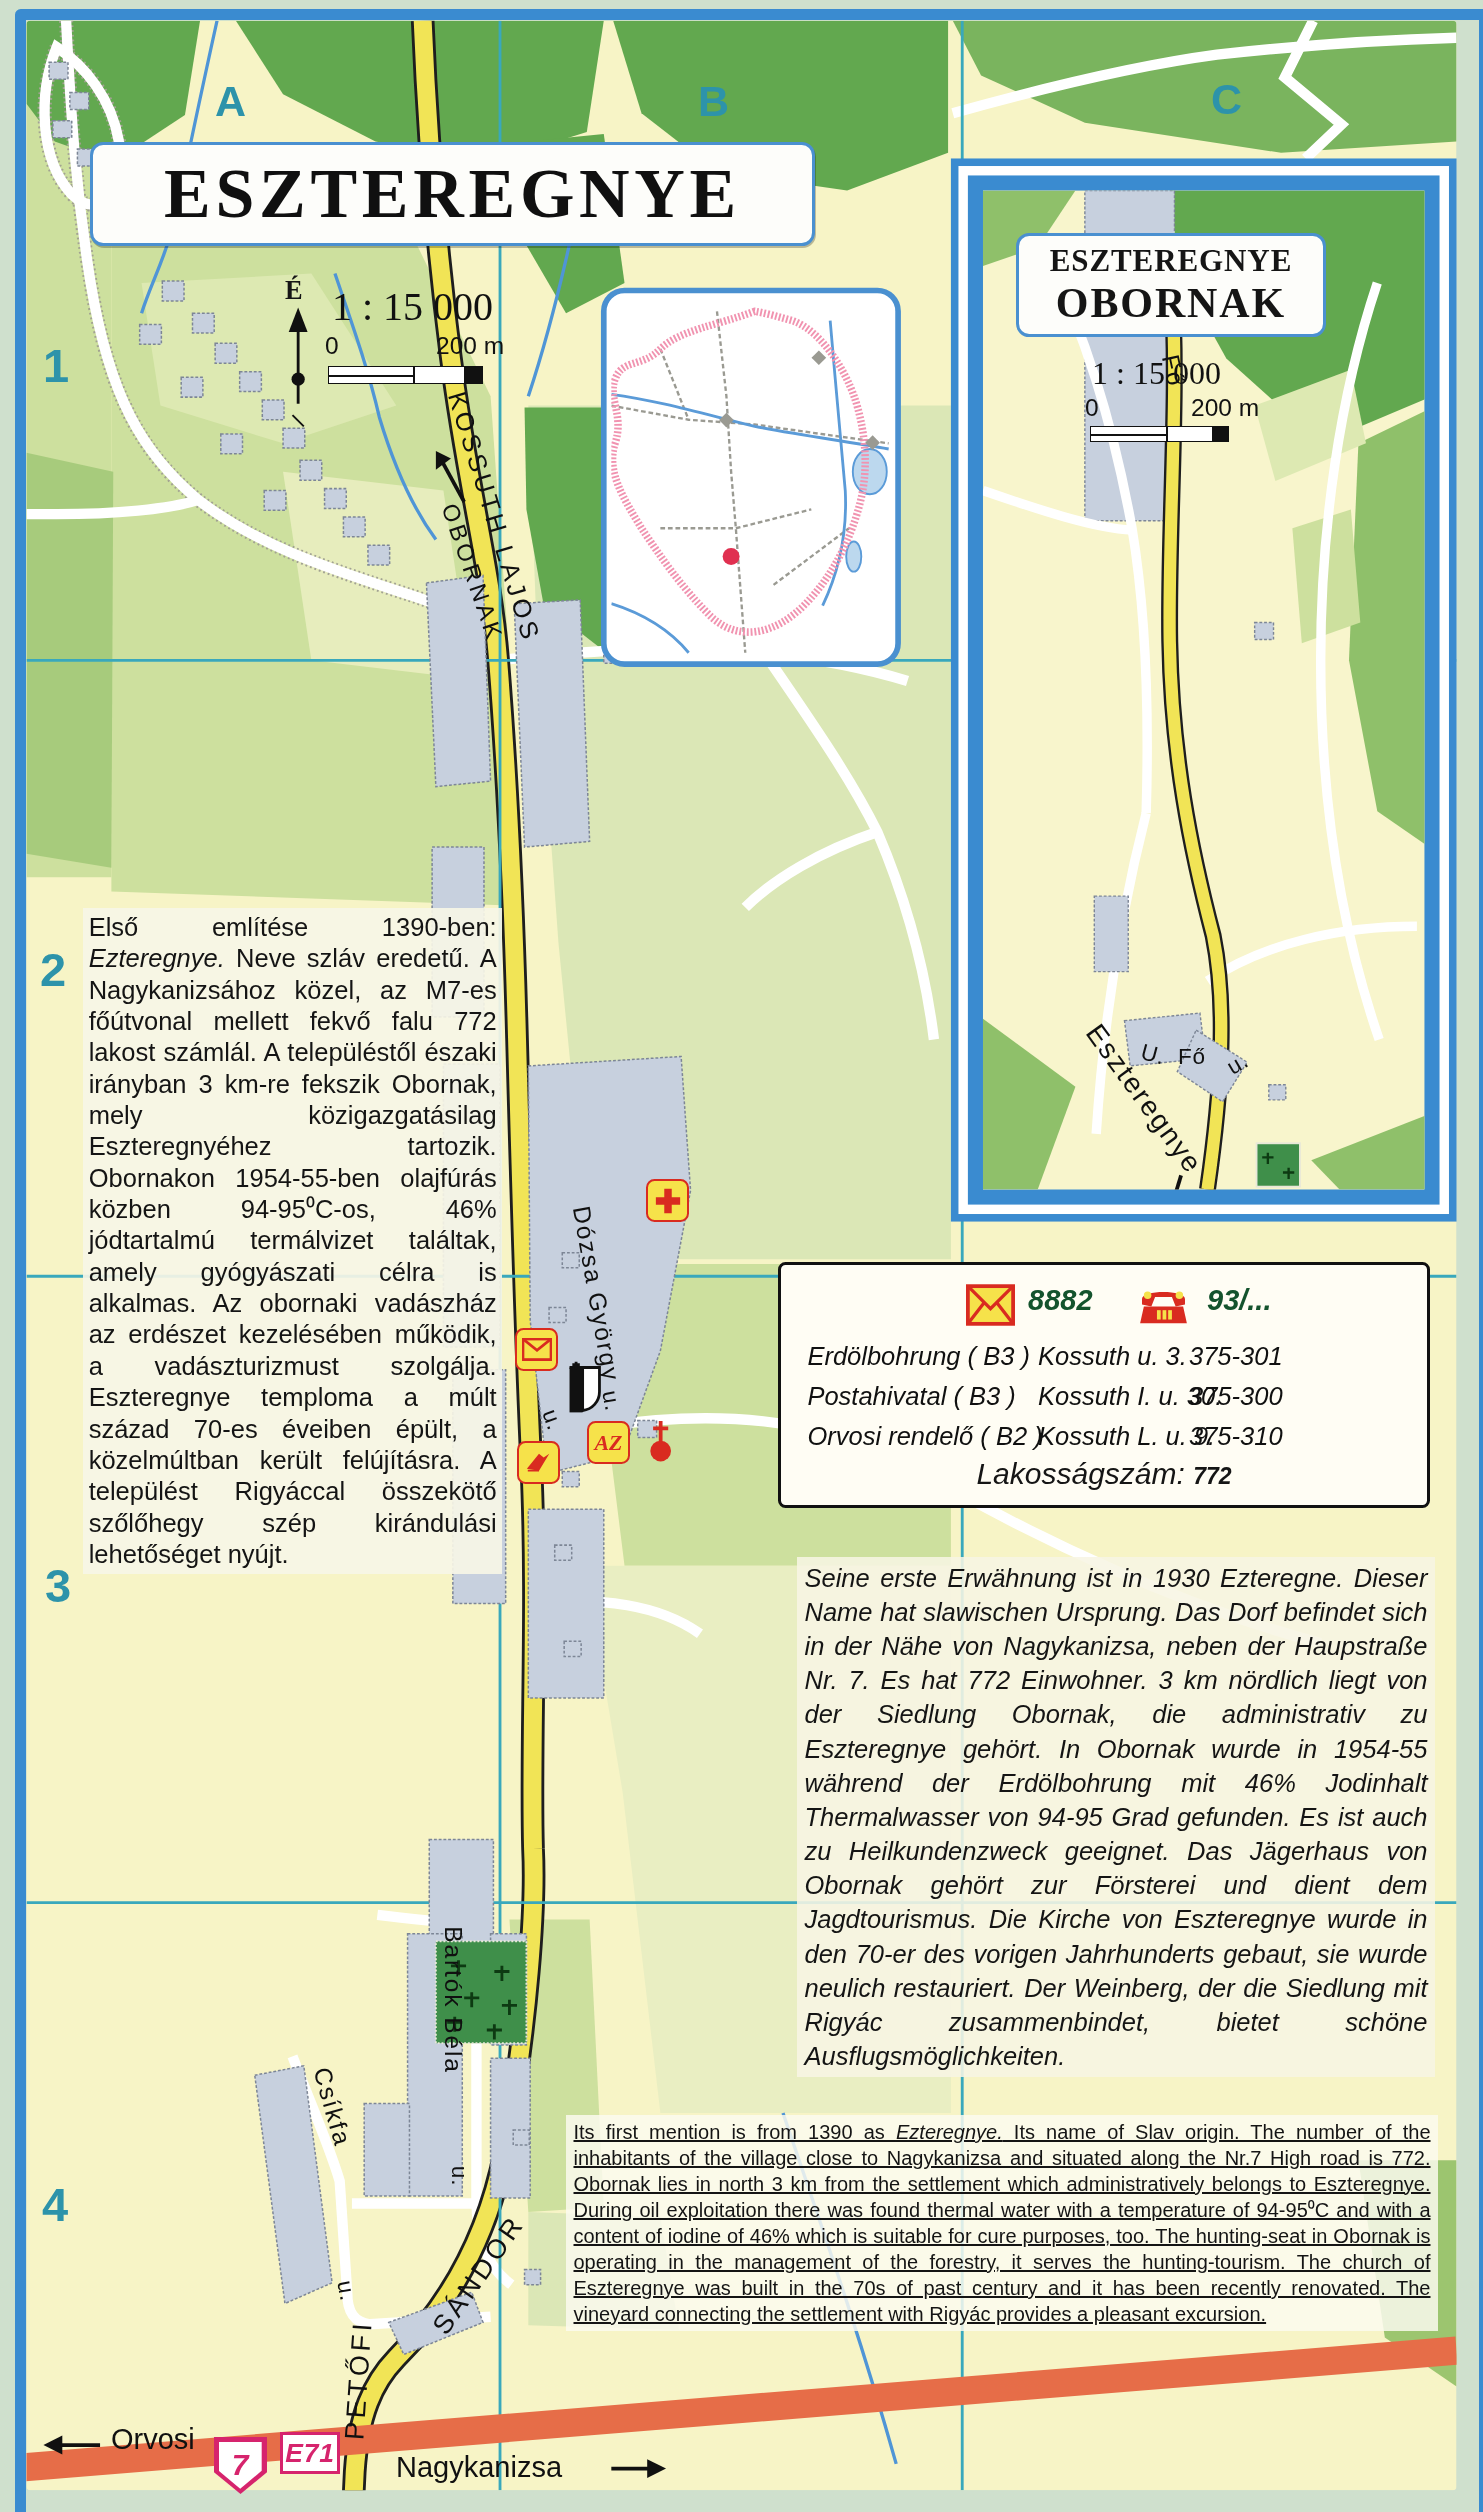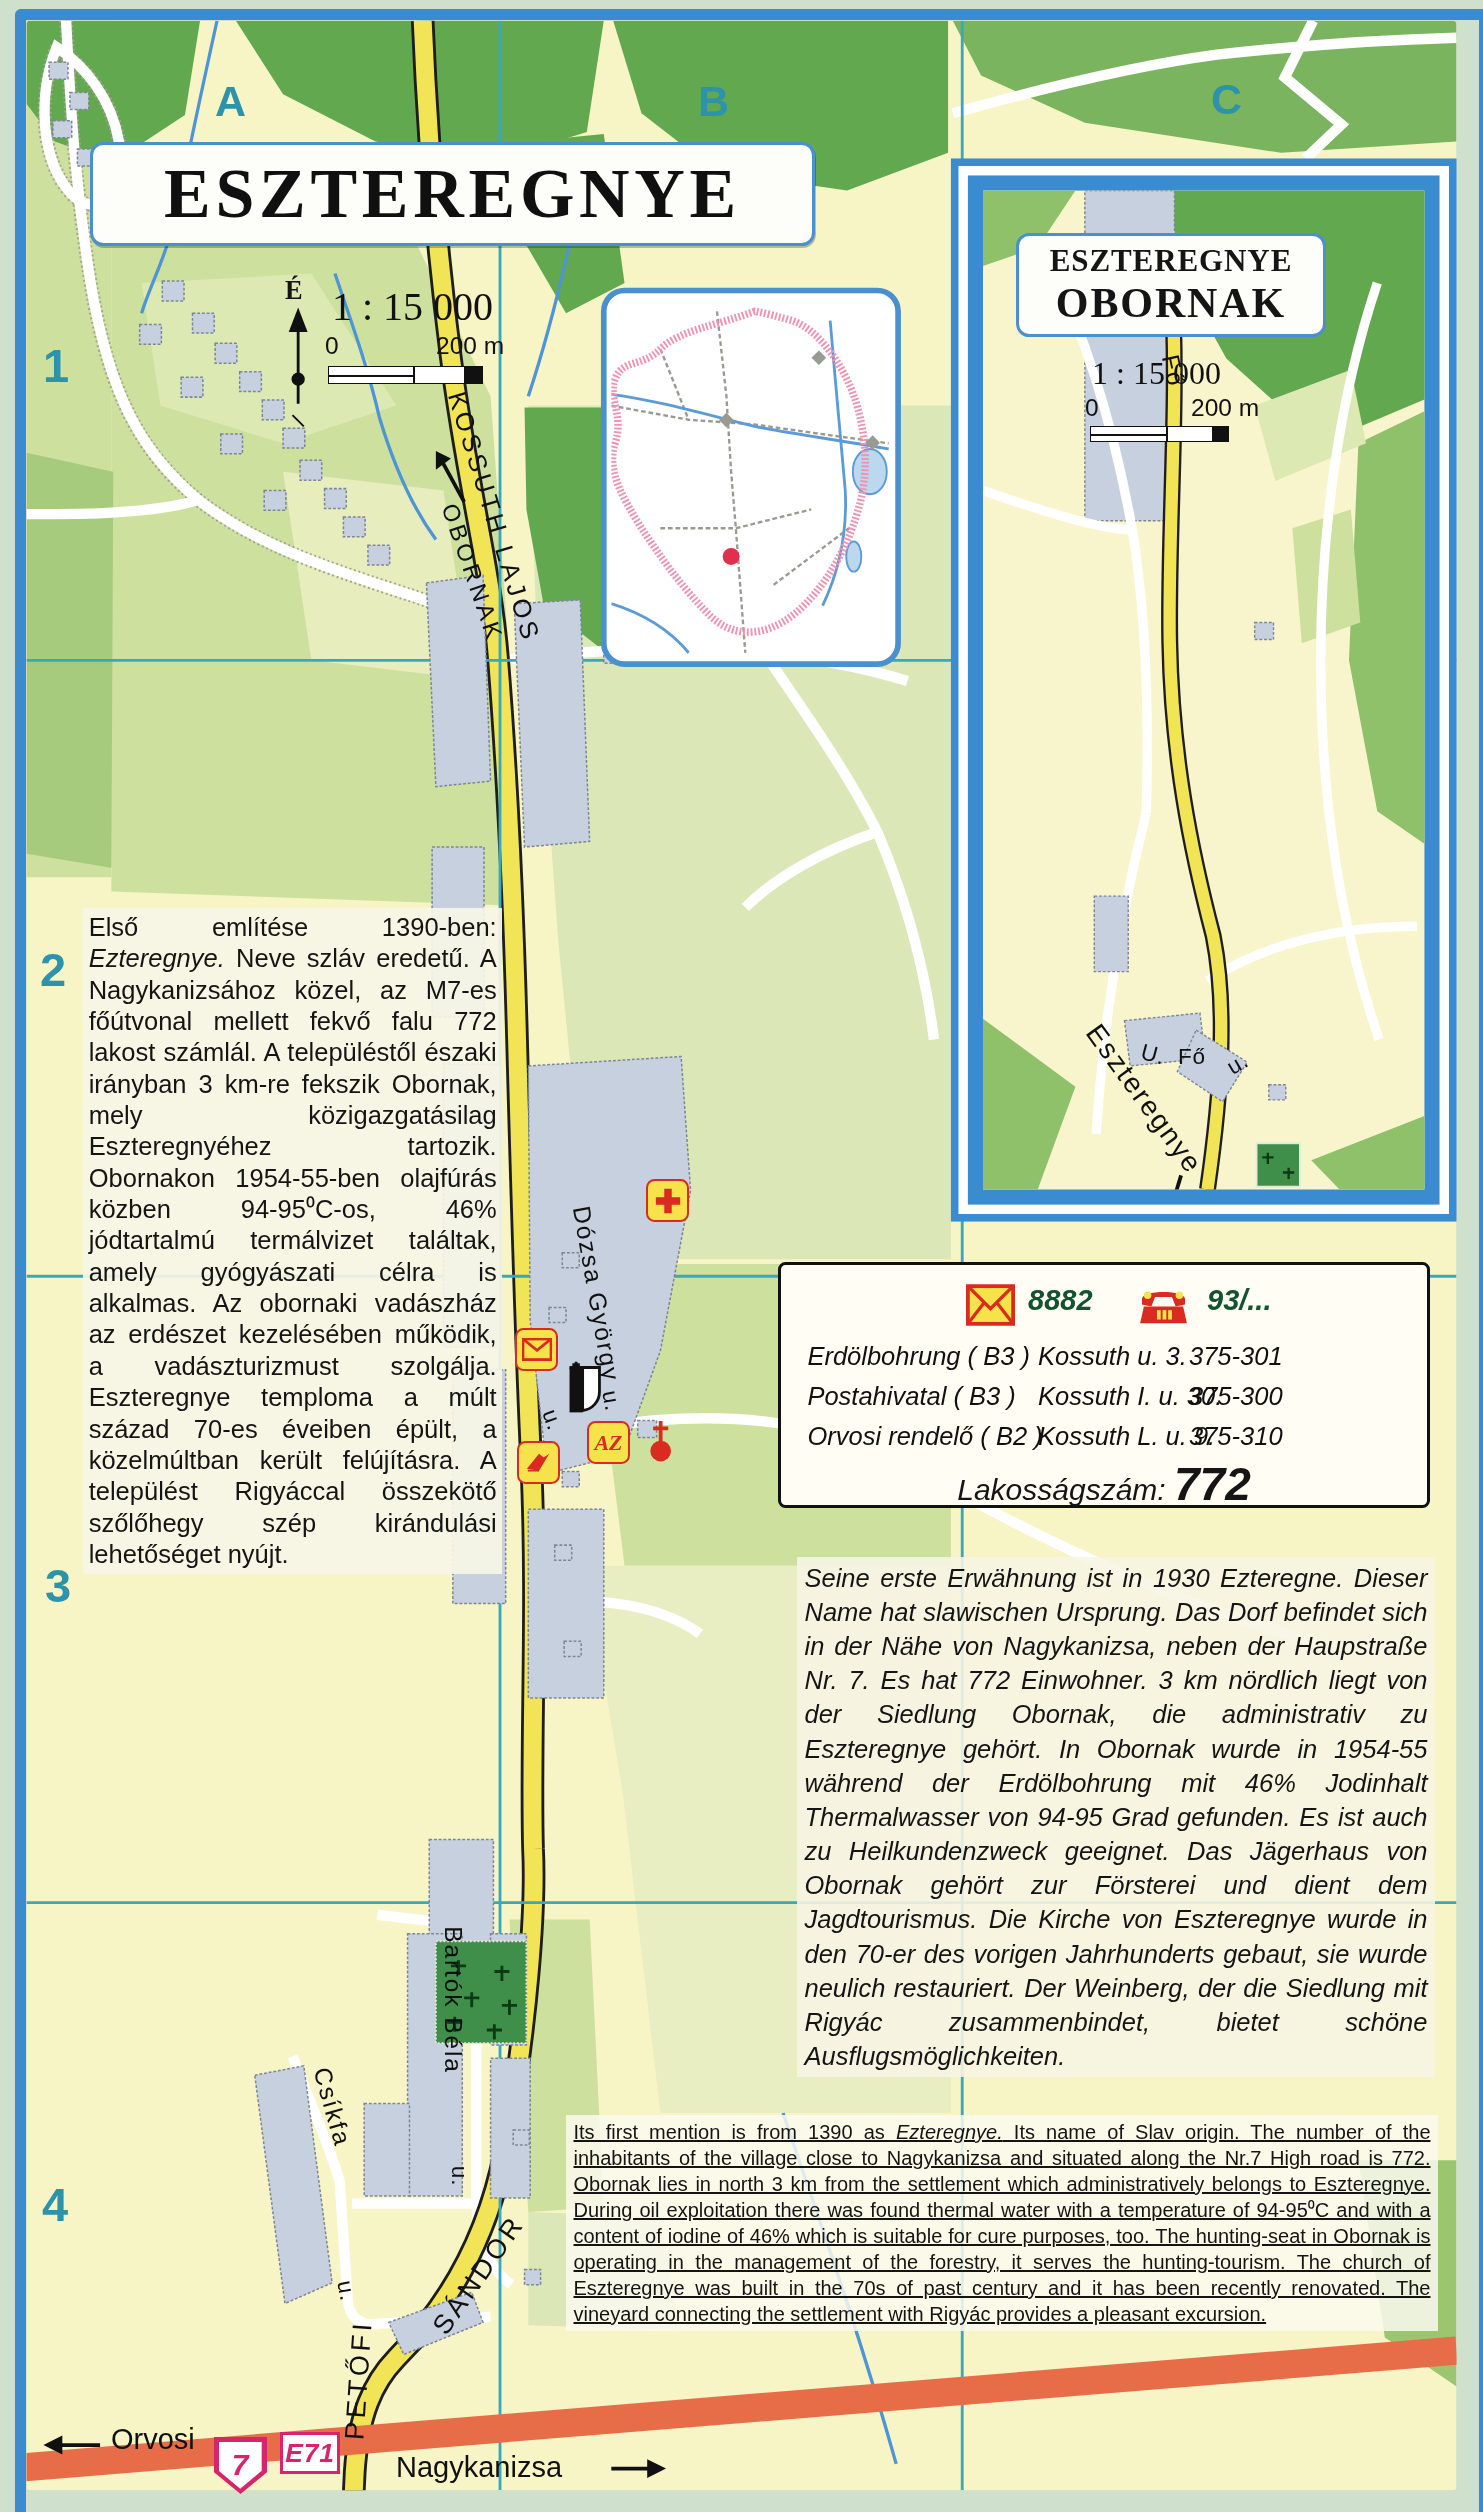--- a/index.html
+++ b/index.html
@@ -46,21 +46,21 @@
   .hu{left:83px;top:892px;width:408px;font-size:25.5px;line-height:1.23;background:rgba(246,245,230,.92);padding:3.8px 5.7px;margin-top:16px;}
   .de{left:797px;top:1557px;width:623px;font-size:25.5px;line-height:1.34;font-style:italic;background:rgba(247,245,228,.88);padding:3.8px 7.5px;}
   .en{left:566px;top:2115px;width:857px;font-size:20px;line-height:1.30;background:rgba(251,250,240,.84);padding:3.8px 7.5px;text-decoration:underline;}
 
   
   .infobox{left:778px;top:1262px;width:646px;height:240px;background:#fffdf4;border:3.8px solid #111;
            border-radius:7.5px;z-index:6;}
   .ib-num{position:absolute;font-size:29px;font-weight:bold;font-style:italic;color:#14532d;}
   .ib-row{position:absolute;font-size:25.5px;font-style:italic;white-space:nowrap;color:#101010;}
   .ib-pop{position:absolute;left:0;width:100%;text-align:center;font-style:italic;font-size:30px;}
-  .ib-pop b{font-size:46px;}
+  .ib-pop b{font-size:23px;}
 
   
   .mapicon{width:43px;height:43px;background:#f6e24a;border:2.8px solid #d92b20;border-radius:8.5px;
            display:flex;align-items:center;justify-content:center;z-index:4;box-sizing:border-box;}
   .azicon span{color:#d92b20;font-weight:bold;font-style:italic;font-size:22px;font-family:"Liberation Serif",serif;}
 
   
   .roadlabel{font-size:29px;color:#101010;z-index:6;white-space:nowrap;}
   .shield7{left:214px;top:2437px;width:53px;height:57px;z-index:6;
            clip-path:polygon(0 0,100% 0,100% 62%,50% 100%,0 62%);background:#d6246d;}

